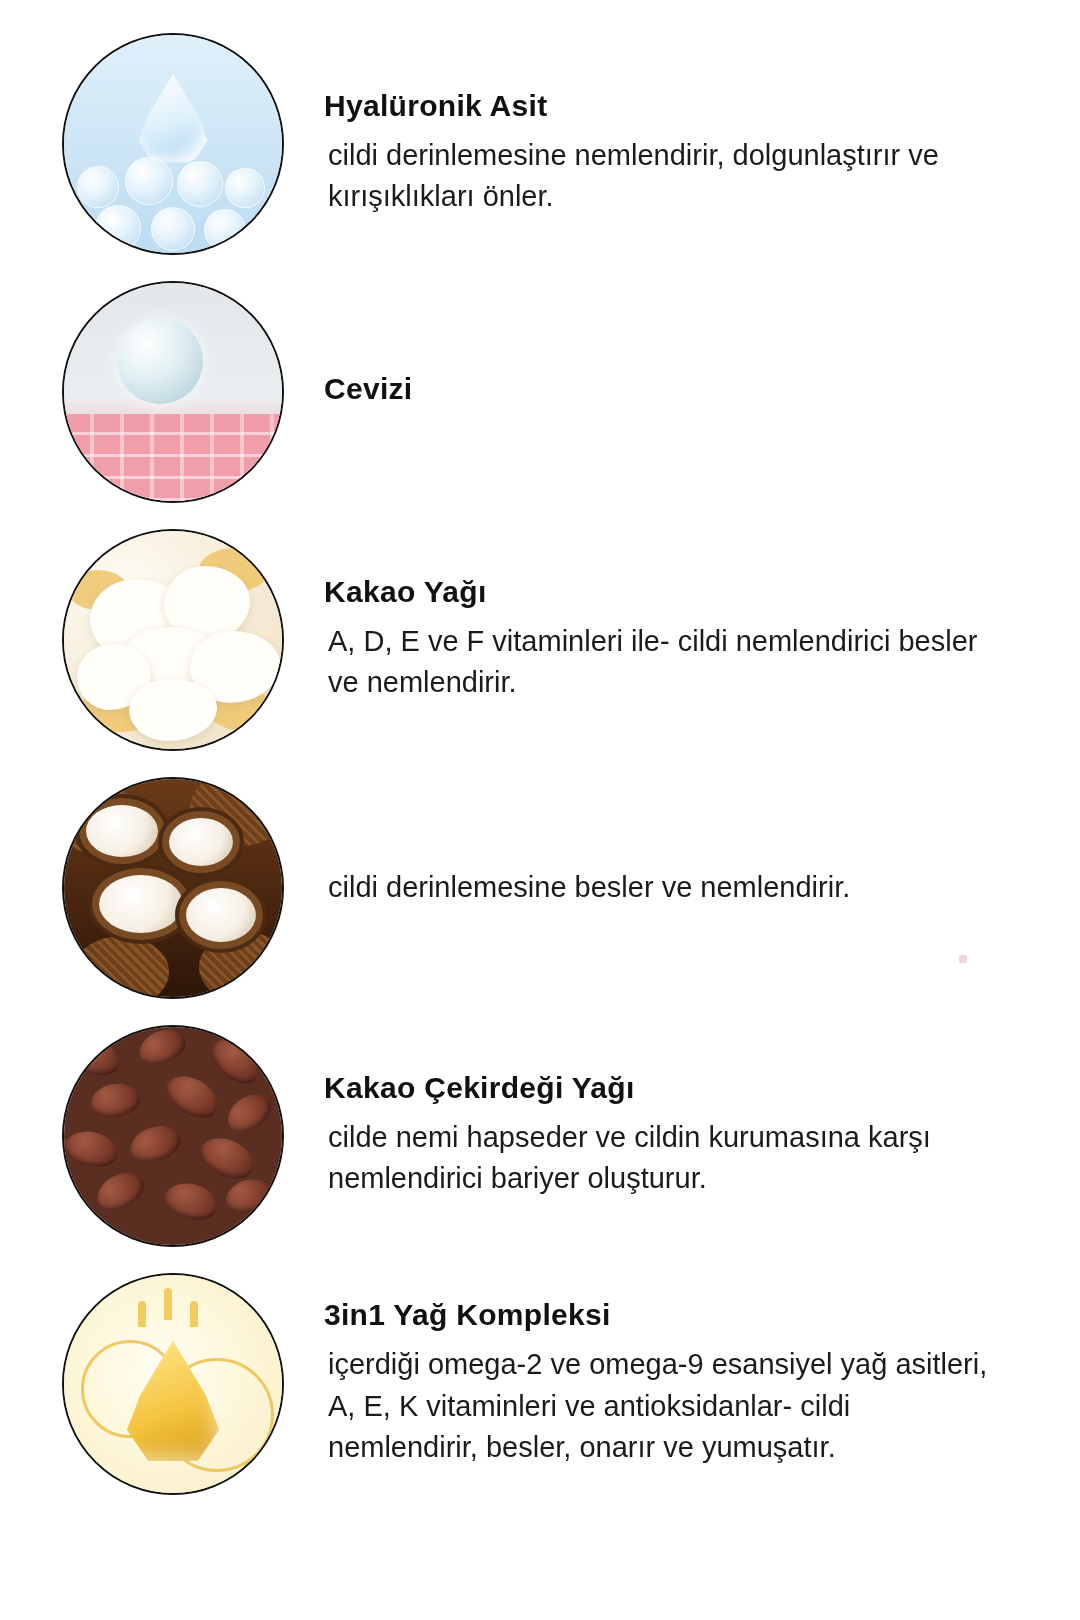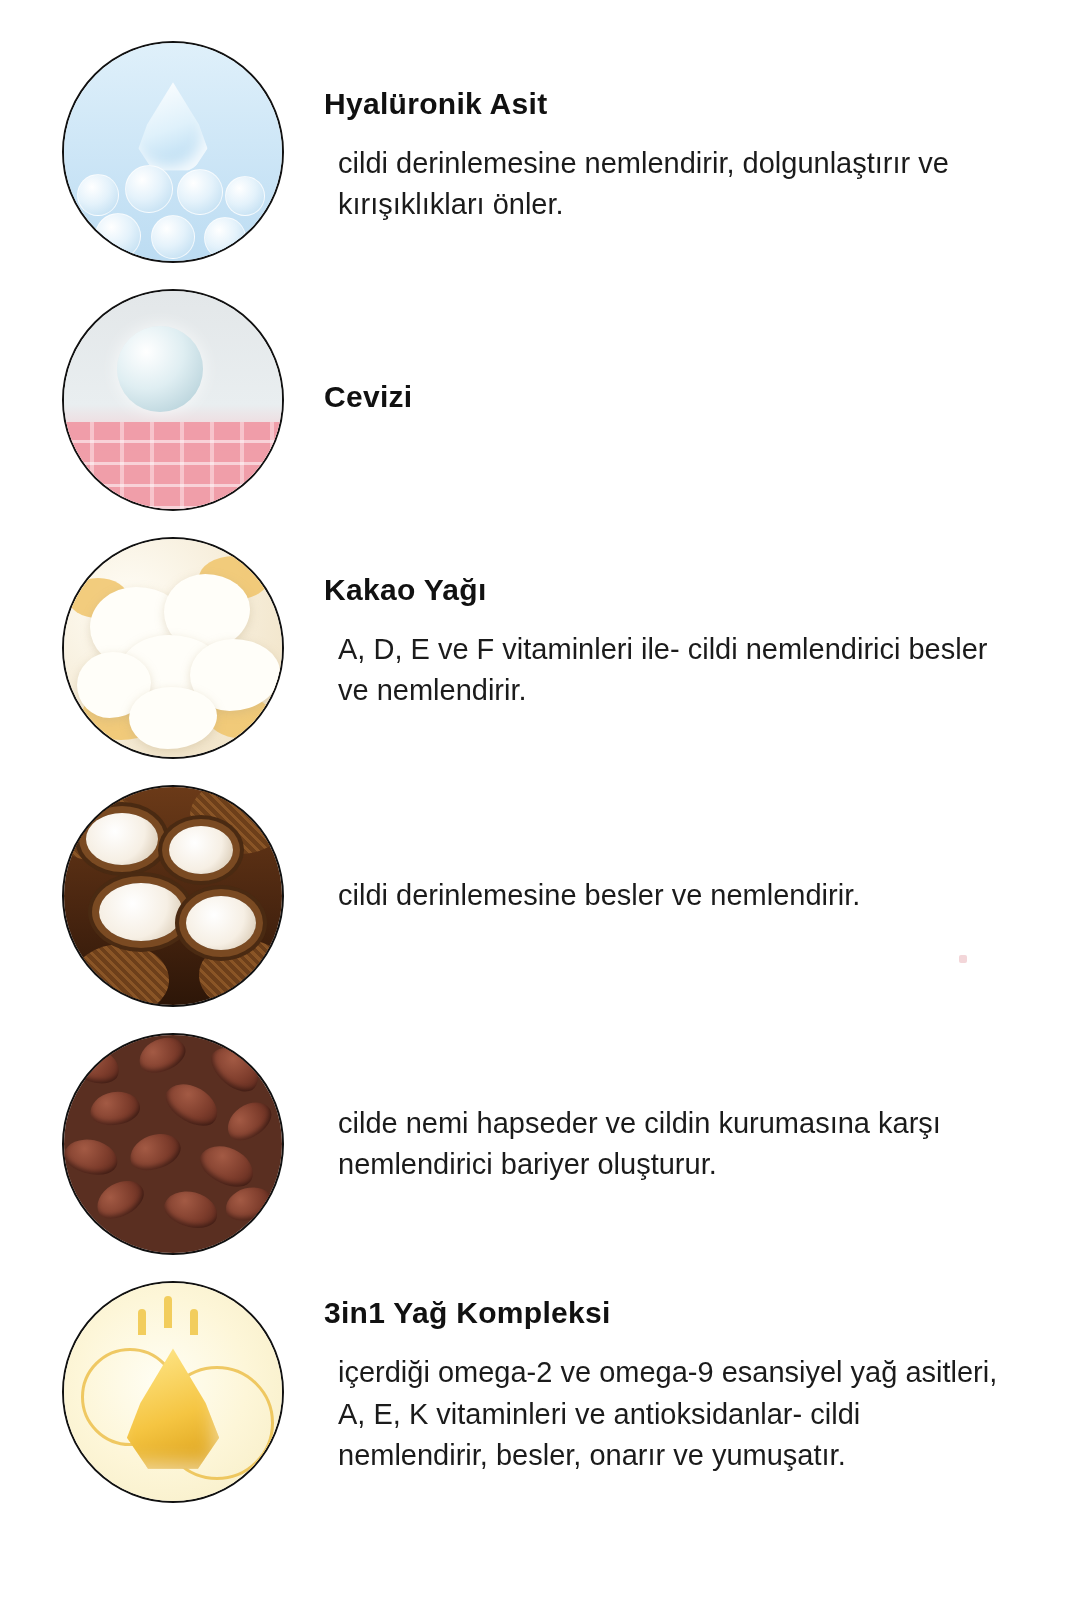--- a/index.html
+++ b/index.html
@@ -15,21 +15,21 @@
     overflow: hidden;
   }
   .sheet {
     position: relative;
     width: 1080px;
     height: 1620px;
     background: #ffffff;
   }
   .ingredient-list {
     position: absolute;
-    top: 28px;
+    top: 20px;
     left: 0;
     width: 1080px;
   }
   .ingredient-row {
     display: flex;
     align-items: flex-start;
     height: 248px;
     padding-left: 62px;
     box-sizing: border-box;
   }
@@ -63,21 +63,21 @@
     font-size: 30px;
     font-weight: bold;
     letter-spacing: 0.3px;
     line-height: 1.28;
     margin: 0 0 6px 0;
     color: #111111;
   }
   .ing-desc {
     font-size: 29px;
     line-height: 1.42;
-    margin: 14px;
+    margin: 4px;
     color: #1b1b1b;
     max-width: 650px;
   }
   
   .row-0 .text-wrap { padding-top: 10px; }
   .row-5 .ing-desc { max-width: 680px; }
 
   
   
   .art-hyaluronic {
@@ -276,20 +276,21 @@
             <div class="bean" style="left:0%;top:48%;width:54px;height:34px;transform:rotate(12deg);"></div>
             <div class="bean" style="left:30%;top:46%;width:52px;height:34px;transform:rotate(-20deg);"></div>
             <div class="bean" style="left:62%;top:52%;width:56px;height:36px;transform:rotate(25deg);"></div>
             <div class="bean" style="left:14%;top:68%;width:50px;height:33px;transform:rotate(-30deg);"></div>
             <div class="bean" style="left:46%;top:72%;width:54px;height:35px;transform:rotate(14deg);"></div>
             <div class="bean" style="left:74%;top:70%;width:48px;height:32px;transform:rotate(-16deg);"></div>
           </div>
         </div>
       </div>
       <div class="text-wrap">
+        <p class="ing-title">Kakao Çekirdeği Yağı</p>
         <p class="ing-desc">cilde nemi hapseder ve cildin kurumasına karşı nemlendirici bariyer oluşturur.</p>
       </div>
     </div>
 
     <div class="ingredient-row row-5">
       <div class="thumb-wrap">
         <div class="thumb">
           <div class="art-oil">
             <div class="spike" style="left:34%;top:12%;height:26px;"></div>
             <div class="spike" style="left:46%;top:6%;height:32px;"></div>

